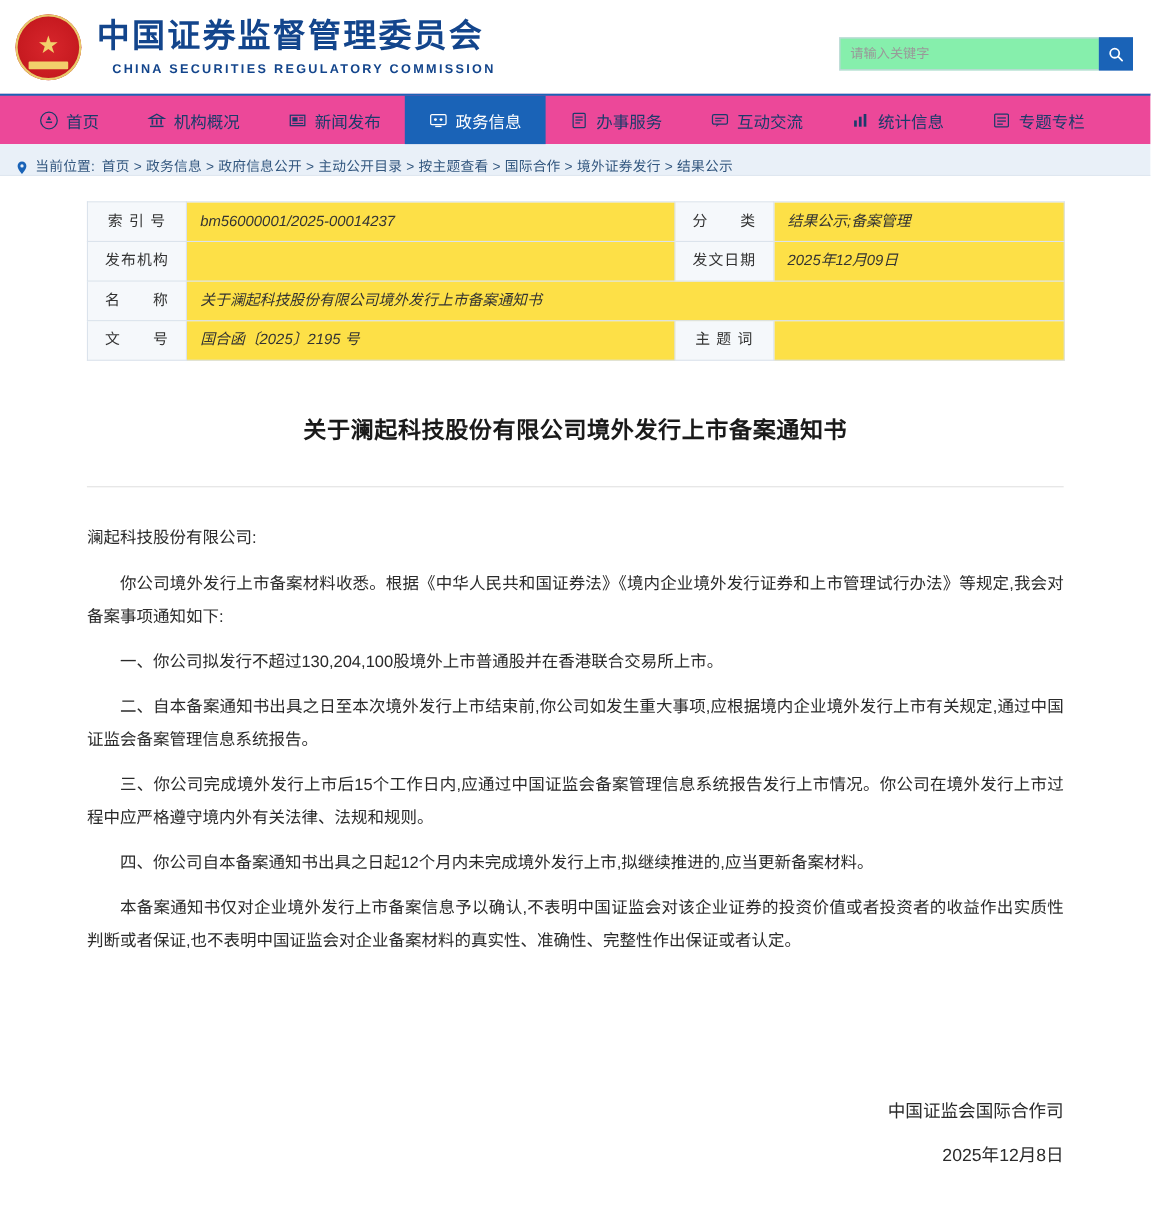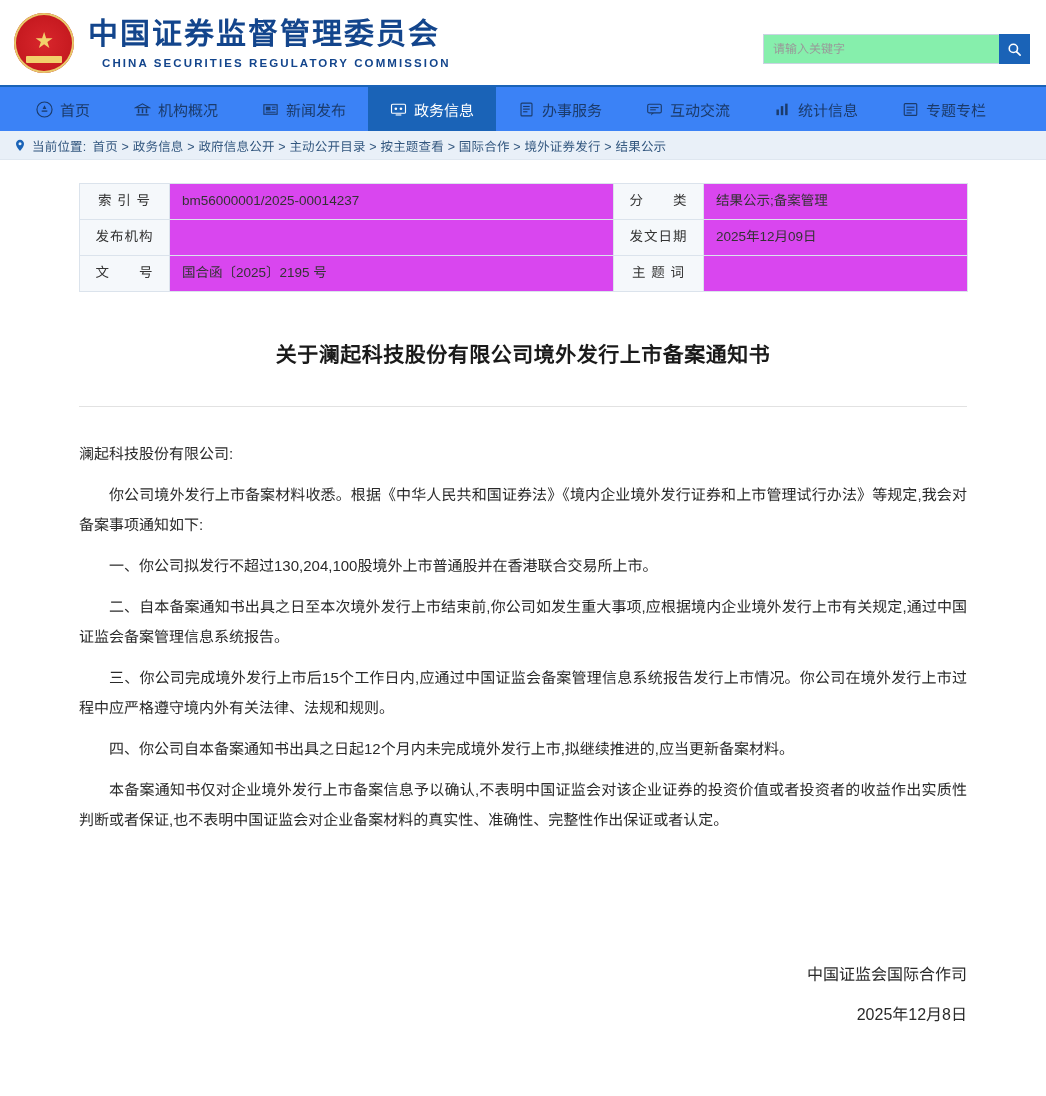--- a/index.html
+++ b/index.html
@@ -86,21 +86,21 @@
     border: 1px solid #1a63b7;
     display: flex; align-items: center; justify-content: center;
     cursor: pointer;
     padding: 0;
   }
   .search-btn svg { display: block; }
 
   
   .nav {
     height: 46px;
-    background: #3b82f6;
+    background: #ec4899;
     border-top: 2px solid #1a63b7;
     display: flex;
     align-items: stretch;
     padding-left: 14px;
   }
   .nav-item {
     display: flex;
     align-items: center;
     gap: 7px;
     padding: 0 22px;
@@ -114,21 +114,21 @@
     color: #ffffff;
   }
   .nav-item .nico { display: inline-flex; width: 17px; height: 17px; align-items: center; justify-content: center; }
   .nav-item .nico svg { display:block; }
 
   
   .crumb-bar {
     height: 29px;
     background: #e9f0f8;
     display: flex;
-    align-items: center;
+    align-items: flex-end;
     padding-left: 14px;
     font-size: 12.5px;
     color: #33577f;
     gap: 6px;
     border-bottom: 1px solid #dfe7f0;
   }
   .crumb-pin { color: #1a63b7; display: inline-flex; align-items: center; }
   .crumb-text { letter-spacing: .2px; }
 
   
@@ -159,21 +159,21 @@
     line-height: 1.5;
   }
   td.lbl {
     background: #f5f8fb;
     color: #333;
     text-align: center;
     width: 90px;
     letter-spacing: 1px;
     white-space: nowrap;
   }
-  td.val { background: #d946ef; }
+  td.val { background: #fde047; font-style: italic; }
   .col-a { width: 90px; }
   .col-b { width: 444px; }
   .col-c { width: 90px; }
   .col-d { width: 264px; }
 
   
   .doc-title {
     text-align: center;
     font-size: 21px;
     font-weight: bold;
@@ -342,20 +342,24 @@
           <td class="lbl">分　　类</td>
           <td class="val">结果公示;备案管理</td>
         </tr>
         <tr>
           <td class="lbl">发布机构</td>
           <td class="val"></td>
           <td class="lbl">发文日期</td>
           <td class="val">2025年12月09日</td>
         </tr>
         <tr>
+          <td class="lbl">名　　称</td>
+          <td class="val" colspan="3">关于澜起科技股份有限公司境外发行上市备案通知书</td>
+        </tr>
+        <tr>
           <td class="lbl">文　　号</td>
           <td class="val">国合函〔2025〕2195 号</td>
           <td class="lbl">主 题 词</td>
           <td class="val"></td>
         </tr>
       </tbody>
     </table>
 
     <h1 class="doc-title">关于澜起科技股份有限公司境外发行上市备案通知书</h1>
     <hr class="divider">

